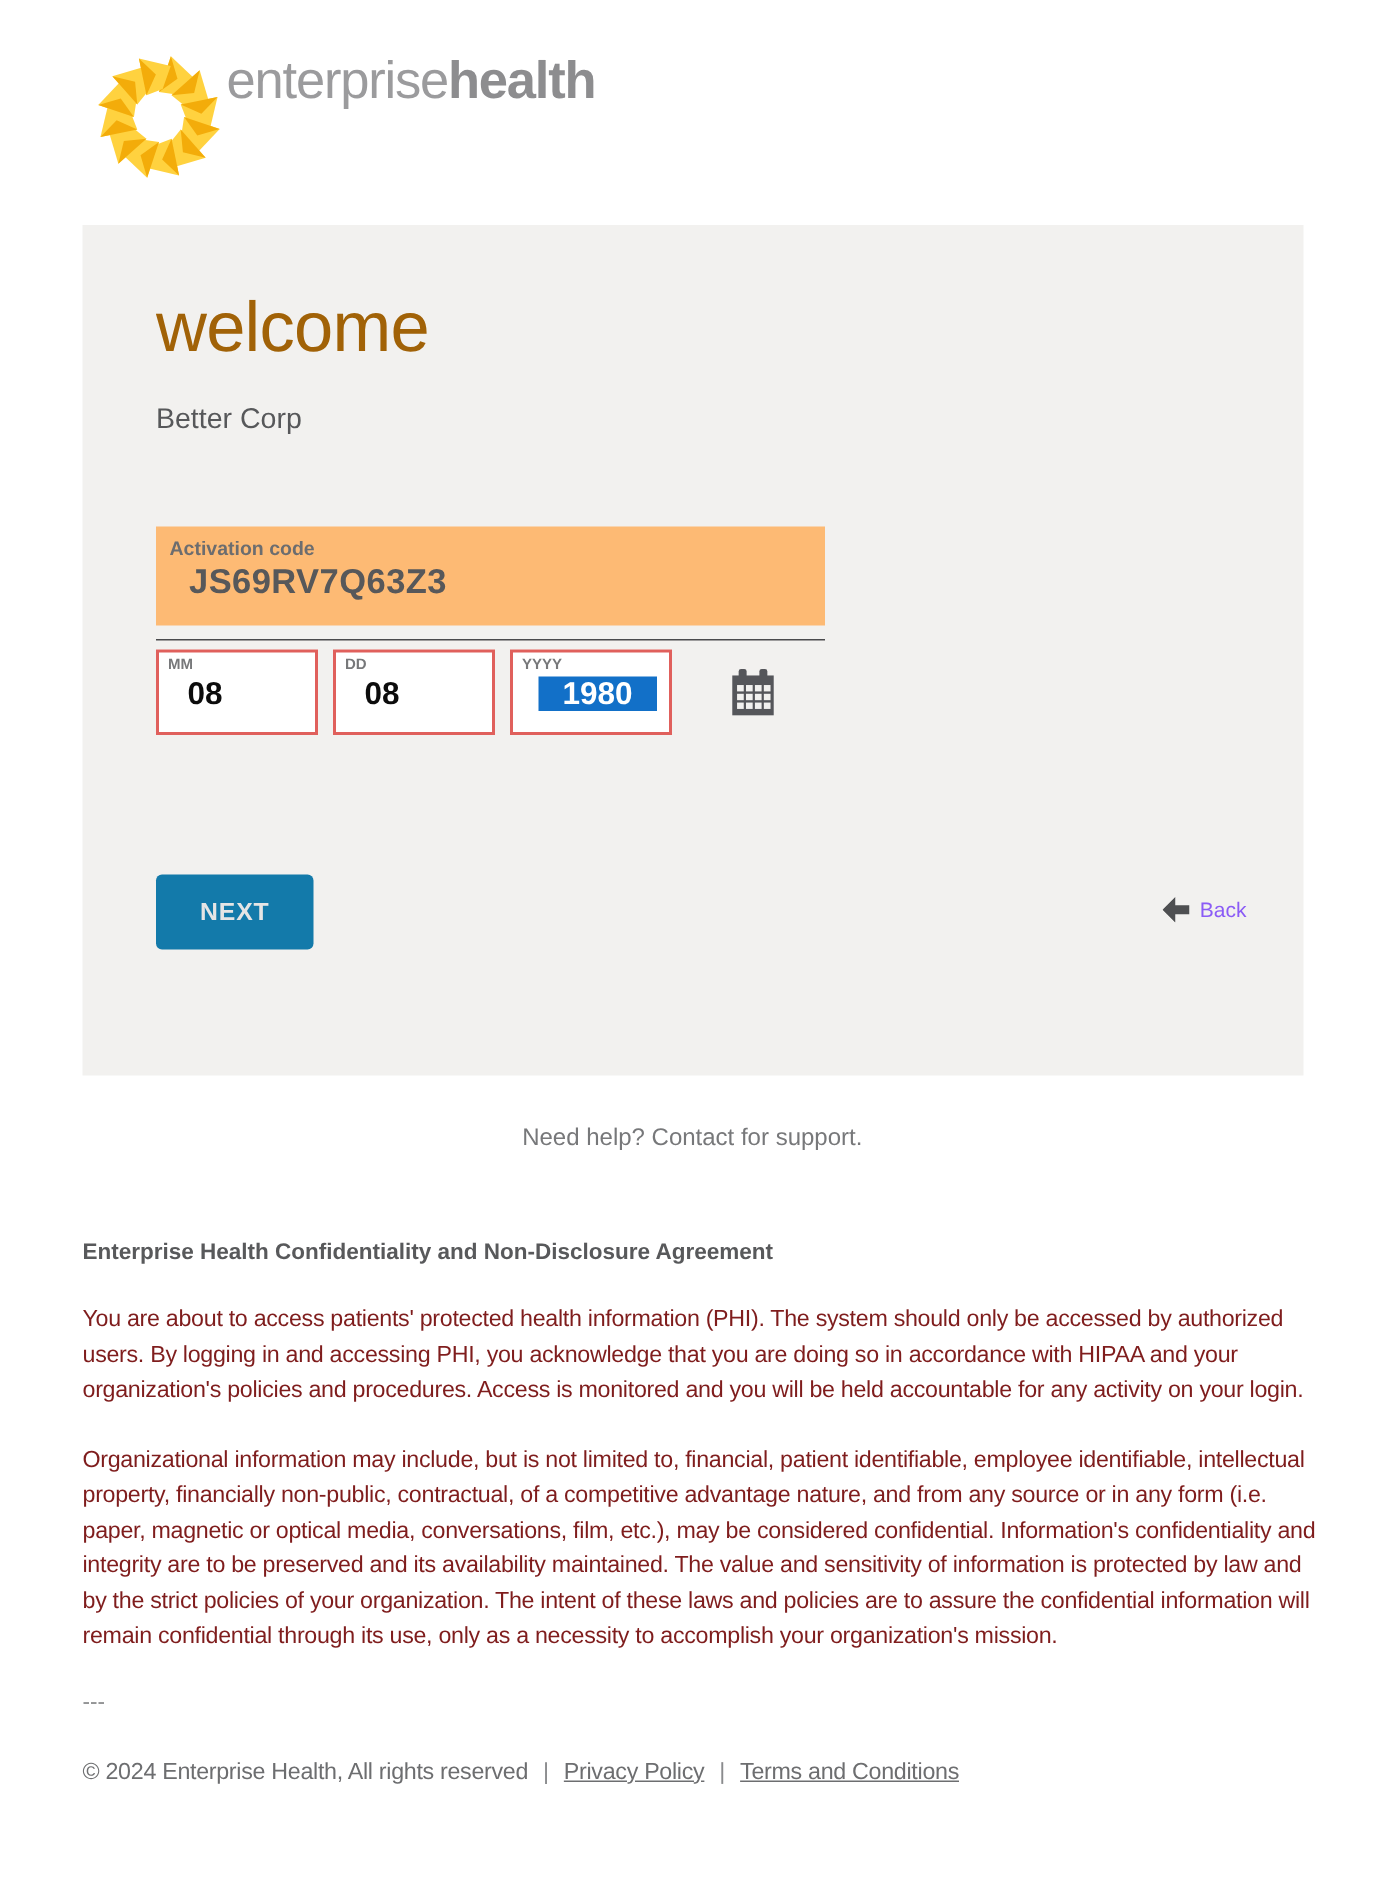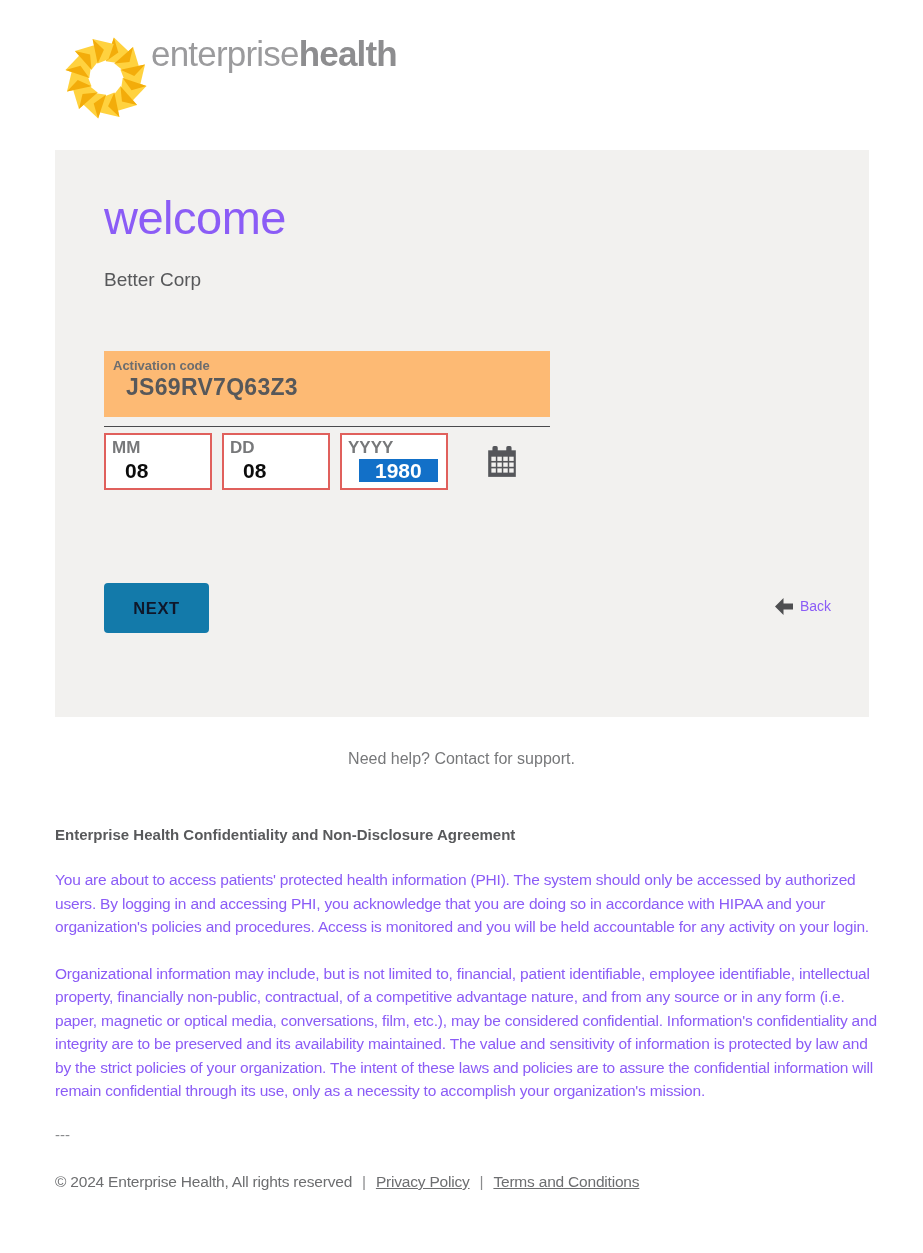--- a/index.html
+++ b/index.html
@@ -30,21 +30,21 @@
   .panel {
     margin: 28px 0 0 55px;
     width: 814px;
     min-height: 567px;
     background: #f2f1ef;
     padding: 40px 48px 48px 49px;
   }
   .welcome-title {
     font-size: 47px;
     font-weight: 400;
-    color: #8b5cf6;
+    color: #a16207;
     margin: 0 0 24px 0;
     letter-spacing: -0.5px;
   }
   .company-name {
     font-size: 19px;
     color: #57585a;
     margin: 0 0 60px 0;
   }
 
   .activation-box {
@@ -80,21 +80,21 @@
   .dob-row { display: flex; align-items: center; }
   .dob-box {
     width: 108px;
     height: 57px;
     background: #ffffff;
     border: 2px solid #e0605c;
     padding: 3px 6px;
     margin-right: 10px;
   }
   .dob-field-label {
-    font-size: 17px;
+    font-size: 10px;
     font-weight: bold;
     color: #77787a;
     line-height: 1.15;
   }
   .dob-field-value {
     font-size: 21px;
     font-weight: bold;
     color: #0c0c0c;
     padding-left: 13px;
     margin-top: 1px;
@@ -119,21 +119,21 @@
     justify-content: space-between;
     align-items: center;
     margin-top: 93px;
   }
   .next-btn {
     width: 105px;
     height: 50px;
     background: #137aaa;
     border: none;
     border-radius: 4px;
-    color: #0f172a;
+    color: #e5e5e5;
     font-family: "Liberation Sans", sans-serif;
     font-size: 16.5px;
     font-weight: bold;
     letter-spacing: 0.6px;
     cursor: pointer;
   }
   .back-link {
     display: flex;
     align-items: flex-start;
     gap: 7px;
@@ -157,21 +157,21 @@
   }
   .agreement-heading {
     font-size: 15px;
     font-weight: bold;
     color: #58595b;
     margin: 0 0 25px 0;
     font-stretch: normal;
   }
   .agreement-para {
     font-size: 15.5px;
-    color: #8b5cf6;
+    color: #7f1d1d;
     line-height: 1.52;
     margin: 0 0 23px 0;
     letter-spacing: -0.2px;
   }
   .dashes {
     font-size: 15px;
     color: #8a8b8d;
     margin: 8px 0 0 0;
   }
 

